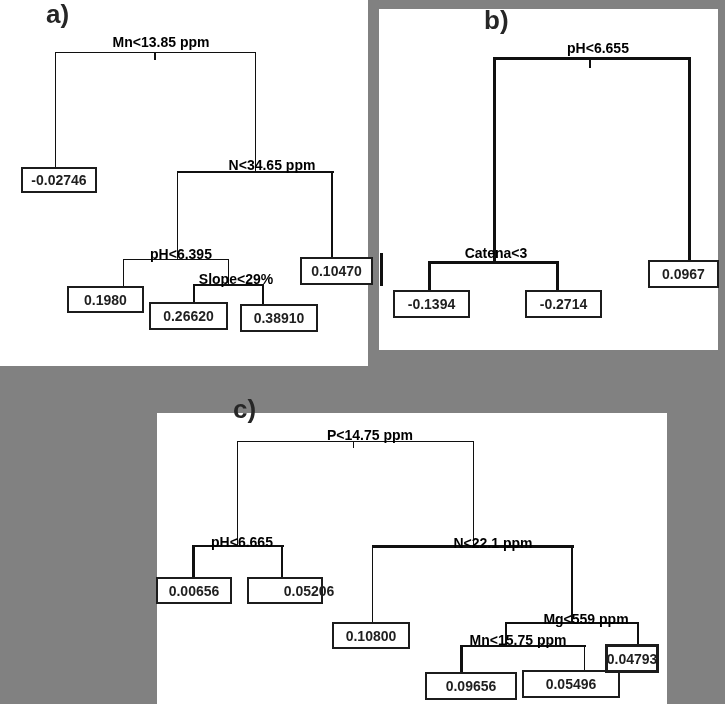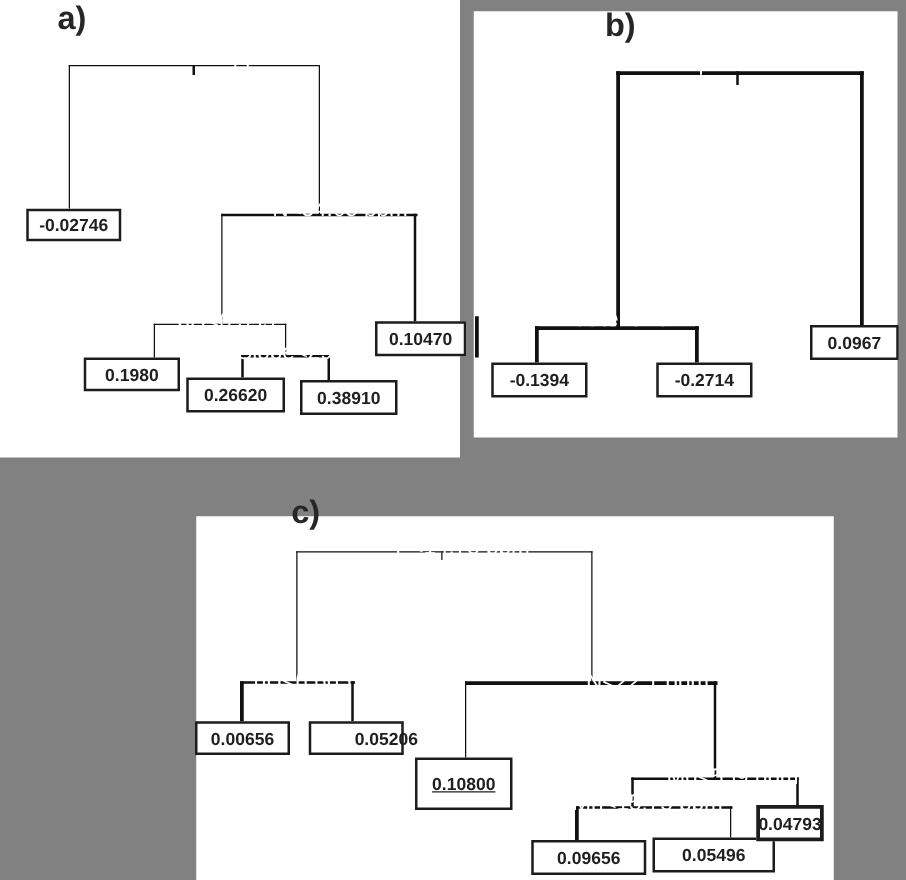--- a/index.html
+++ b/index.html
@@ -21,23 +21,23 @@
     position:absolute;
     font-weight:bold;
     font-size:26px;
     color:#262626;
     z-index:4;
     line-height:1;
   }
   .split-label{
     position:absolute;
     transform:translateX(-50%);
-    font-weight:normal;
-    font-size:18px;
-    color:#ffffff;
+    font-weight:bold;
+    font-size:14px;
+    color:#000000;
     white-space:nowrap;
     z-index:2;
     line-height:1;
   }
   .hline,.vline,.tick{
     position:absolute;
     background:#101010;
     z-index:1;
   }
   .leaf{
@@ -134,24 +134,24 @@
   <div class="hline" style="left:505px;top:622px;width:134px;height:2px;"></div>
   <div class="vline" style="left:505px;top:622px;width:2px;height:24px;"></div>
   <div class="vline" style="left:637px;top:622px;width:2px;height:23px;"></div>
 
   <div class="hline" style="left:460px;top:645px;width:126px;height:2px;"></div>
   <div class="vline" style="left:460px;top:645px;width:3px;height:28px;"></div>
   <div class="vline" style="left:584px;top:645px;width:1px;height:26px;"></div>
 
   <div class="split-label" style="left:370px;top:428px;">P&lt;14.75 ppm</div>
   <div class="split-label" style="left:242px;top:535px;">pH&lt;6.665</div>
-  <div class="split-label" style="left:493px;top:536px;margin-left:25px;">N&lt;22.1 ppm</div>
+  <div class="split-label" style="left:493px;top:536px;">N&lt;22.1 ppm</div>
   <div class="split-label" style="left:586px;top:612px;">Mg&lt;559 ppm</div>
   <div class="split-label" style="left:518px;top:633px;">Mn&lt;15.75 ppm</div>
 
   <div class="leaf" style="left:156px;top:577px;width:76px;height:27px;">0.00656</div>
   <div class="leaf" style="left:247px;top:577px;width:76px;height:27px;padding-left:48px;">0.05206</div>
-  <div class="leaf" style="left:332px;top:606px;width:78px;height:42px;text-decoration:underline;">0.10800</div>
+  <div class="leaf" style="left:332px;top:622px;width:78px;height:27px;">0.10800</div>
   <div class="leaf" style="left:425px;top:672px;width:92px;height:28px;">0.09656</div>
   <div class="leaf" style="left:522px;top:670px;width:98px;height:28px;">0.05496</div>
   <div class="leaf thick" style="left:605px;top:644px;width:54px;height:29px;">0.04793</div>
 
 </div>
 
 </body></html>

